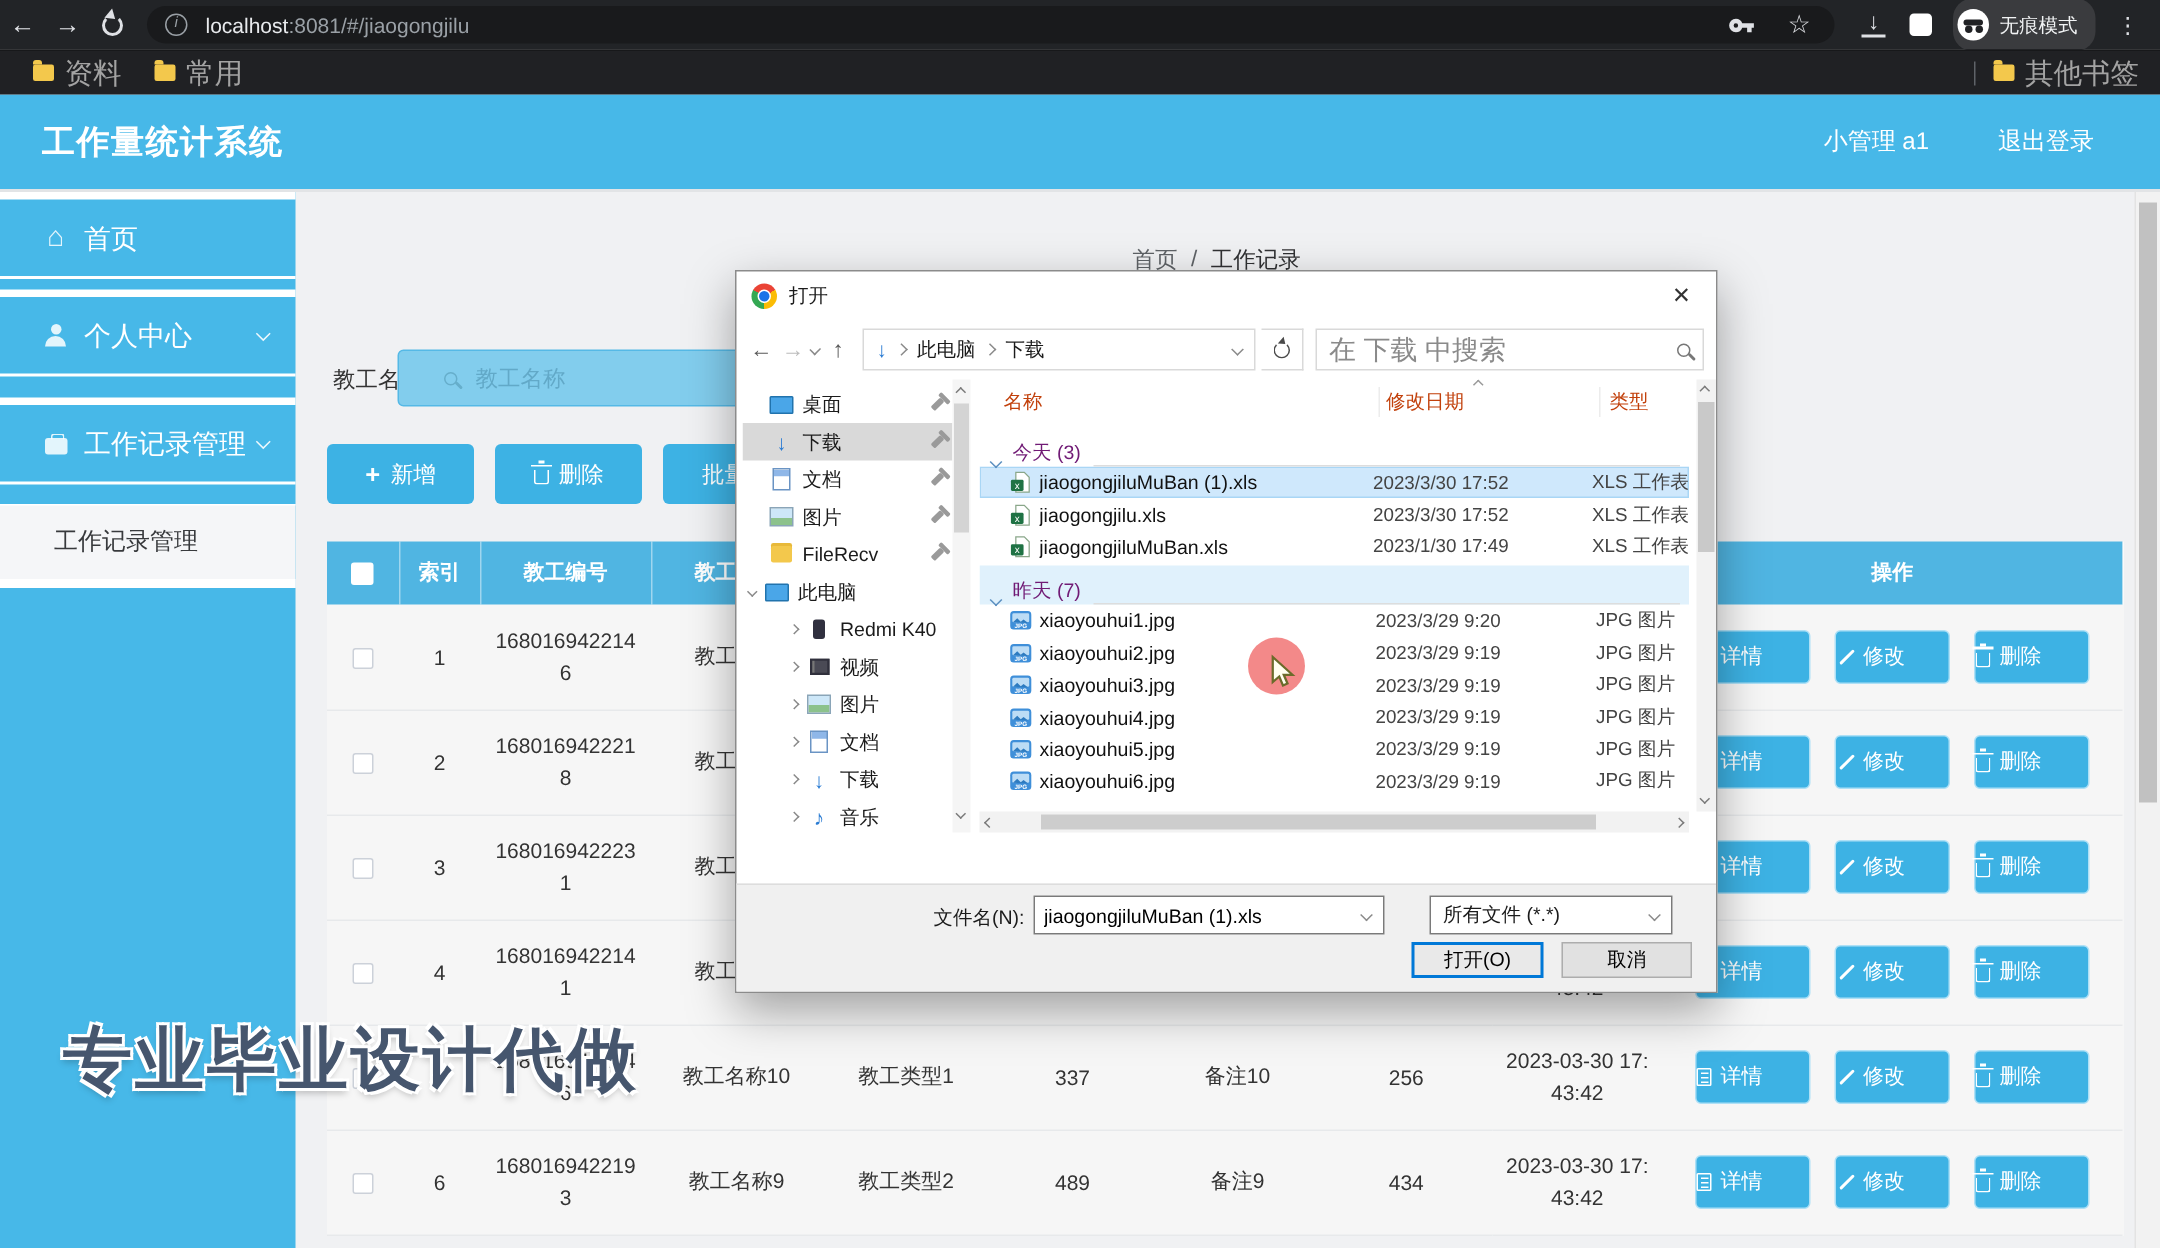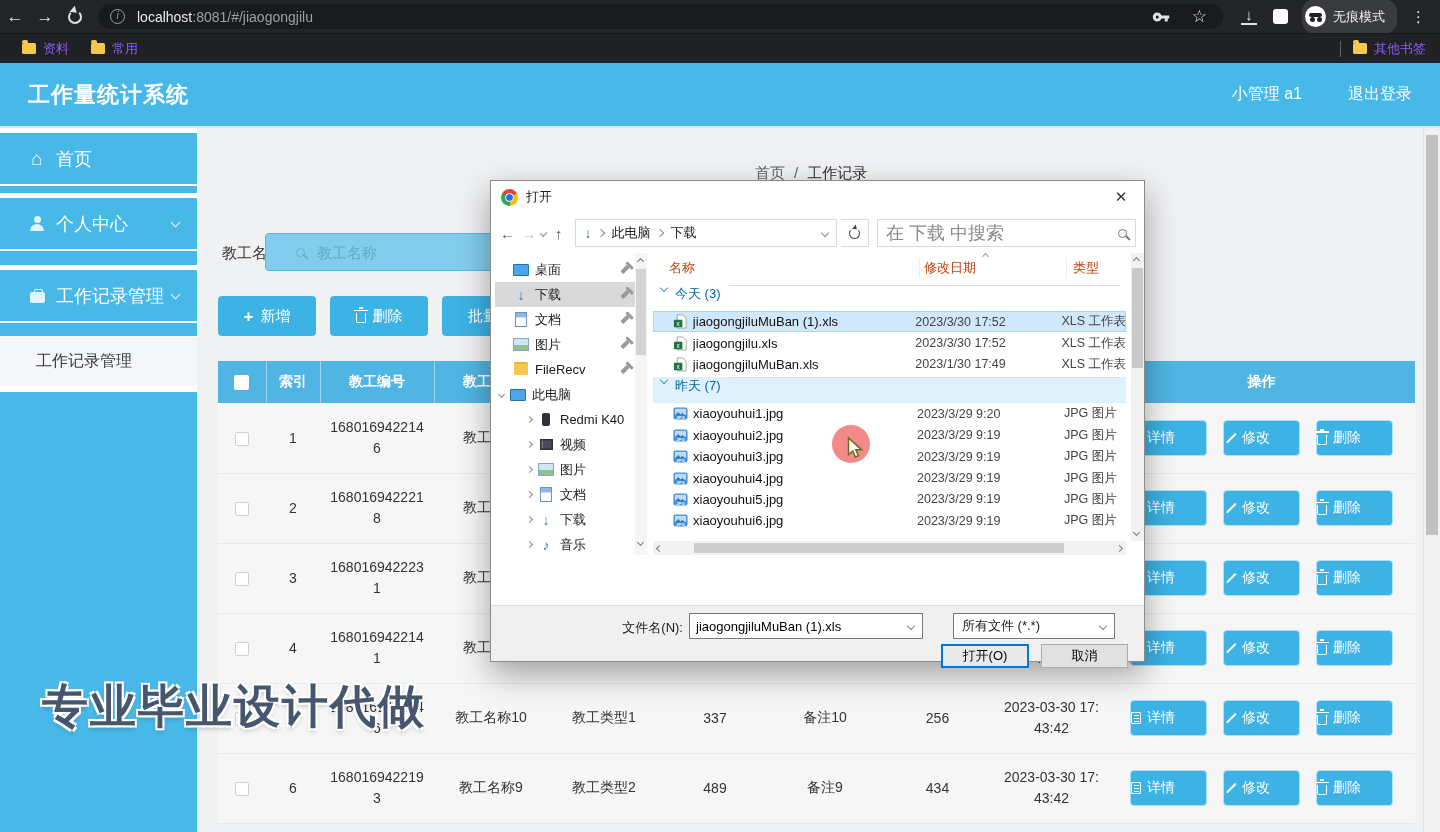--- a/index.html
+++ b/index.html
@@ -20,30 +20,30 @@
   .dl-icon{color:#dfe1e5;font-size:15px;width:16px;text-align:center;border-bottom:2px solid #dfe1e5;line-height:14px;height:17px;margin:0 16px 0 18px}
   .sq-icon{width:15px;height:15px;background:#fff;border-radius:3px;margin-right:14px}
   .incog-pill{height:35px;background:#3a3b3e;border-radius:13px;display:flex;align-items:center;padding:0 12px 0 3px;gap:7px}
   .spy{width:21px;height:21px;background:#fff;border-radius:50%;position:relative}
   .spy::before{content:"";position:absolute;left:4px;top:7px;width:13px;height:3.5px;background:#202124;border-radius:2px}
   .spy::after{content:"";position:absolute;left:4.5px;top:11px;width:5px;height:5px;background:#202124;border-radius:50%;box-shadow:7px 0 0 #202124}
   .incog-label{color:#f1f3f4;font-size:13px}
   .dots{color:#dfe1e5;font-size:15px;margin:0 10px 0 14px;letter-spacing:0}
 
   .bookmarks-bar{position:absolute;left:0;top:33px;width:1440px;height:30px;background:#202124;display:flex;align-items:center;z-index:30;border-top:1px solid #17181a}
-  .bm-item{display:flex;align-items:center;gap:7px;margin-left:22px;color:#8b5cf6;font-size:13px}
+  .bm-item{display:flex;align-items:center;gap:7px;margin-left:22px;color:#a3a3a3;font-size:19px}
   .i-folder{width:14px;height:11px;background:#f3c84c;border-radius:1.5px;position:relative;flex:0 0 auto}
   .i-folder::before{content:"";position:absolute;top:-3px;left:0;width:6px;height:3px;background:#f3c84c;border-radius:2px 2px 0 0}
   .bm-right{margin-left:auto;display:flex;align-items:center;gap:12px;margin-right:14px}
   .bm-sep{width:1px;height:16px;background:#5f6368}
 
   
   .app-header{position:absolute;left:0;top:63px;width:1440px;height:65px;background:#47b8e8;display:flex;align-items:center;border-bottom:2px solid #e2e4e6;z-index:4}
   .app-title{color:#fff;font-size:22px;font-weight:bold;margin-left:28px;letter-spacing:1px}
-  .hdr-right{margin-left:auto;display:flex;align-items:center;gap:46px;margin-right:28px}
+  .hdr-right{margin-left:auto;display:flex;align-items:center;gap:46px;margin-right:44px}
   .hdr-link{color:#fff;font-size:16px;cursor:pointer}
 
   
   .sidebar{position:absolute;left:0;top:128px;width:197px;height:704px;background:#47b8e8;z-index:3}
   .side-item{position:absolute;left:0;width:100%;height:58px;display:flex;align-items:center;color:#fff;font-size:18px;border-top:5px solid #fff;border-bottom:2px solid #fff}
   .side-item .lbl{margin-left:10px}
   .side-icon{margin-left:28px;width:18px;display:flex;justify-content:center;color:rgba(255,255,255,.85)}
   .home-glyph{font-size:19px;line-height:18px}
   .i-user{width:14px;height:15px;position:relative}
   .i-user::before{content:"";position:absolute;left:3.5px;top:0;width:7px;height:7px;border-radius:50%;background:rgba(255,255,255,.85)}
@@ -157,21 +157,21 @@
   .nav-scroll .chev.up{top:6px}
   .nav-scroll .chev.down{bottom:10px}
   .nav-scroll .thumb{position:absolute;left:1px;right:1px;top:16px;height:86px;background:#d4d4d4}
 
   .file-area{position:absolute;left:162px;top:0;right:18px;bottom:0;overflow:hidden}
   .list-hdr{height:30px;display:flex;align-items:center;color:#c2410c;position:relative}
   .list-hdr .c1{width:266px;padding-left:16px}
   .list-hdr .c2{width:147px;border-left:1px solid #ececec;padding-left:4px;height:20px;line-height:20px}
   .list-hdr .c3{border-left:1px solid #ececec;padding-left:6px;height:20px;line-height:20px}
   .sortchev{position:absolute;left:330px;top:1px;width:5px;height:5px;border-right:1.2px solid #9a9a9a;border-bottom:1.2px solid #9a9a9a;transform:rotate(-135deg)}
-  .grp-row{height:26px;display:flex;align-items:flex-start;gap:8px;padding-left:8px;color:#0369a1;margin-top:2px}
+  .grp-row{height:26px;display:flex;align-items:flex-end;gap:8px;padding-left:8px;color:#701a75;margin-top:2px}
   .grp-row.hl{background:#e0f1fc}
   .grp-row .chev{border-color:#5b8fc0}
   .grp-row .grp-line{flex:1;height:1px;background:#ddd;margin-right:6px}
   .file-row{height:21.4px;display:flex;align-items:center;padding-left:20px;cursor:default}
   .file-row.selected{background:#cfe8fc;box-shadow:inset 0 0 0 1px #a9d6f5}
   .ficon{width:20px;display:flex;align-items:center}
   .ficon svg{display:none}
   .file-row.xls .fi-xls{display:block}
   .file-row.jpg .fi-jpg{display:block}
   .fname{width:224px;font-size:13px;color:#111;white-space:nowrap;overflow:hidden}
@@ -180,21 +180,21 @@
   .list-vscroll{position:absolute;right:0;top:0;width:13px;bottom:14px;background:#f2f2f2}
   .list-vscroll .chev{position:absolute;left:3px;border-color:#7a7a7a;width:5px;height:5px}
   .list-vscroll .chev.up{top:5px}
   .list-vscroll .chev.down{bottom:6px}
   .list-vscroll .thumb{position:absolute;left:1px;right:1px;top:15px;height:100px;background:#c9c9c9}
   .list-hscroll{position:absolute;left:162px;right:18px;bottom:0;height:14px;background:#f2f2f2;display:flex;align-items:center}
   .list-hscroll .chev{margin:0 4px;border-color:#7a7a7a;width:5px;height:5px}
   .list-hscroll .track{flex:1;position:relative;height:100%}
   .list-hscroll .thumb{position:absolute;left:28px;width:370px;top:2px;bottom:2px;background:#cdcdcd}
 
-  .dlg-footer{position:absolute;left:0;right:0;bottom:0;height:56px;background:#f0f0f0;border-top:1px solid #ddd}
+  .dlg-footer{position:absolute;left:0;right:0;bottom:0;height:72px;background:#f0f0f0;border-top:1px solid #ddd}
   .fn-label{position:absolute;left:100px;top:13px;width:92px;text-align:right;font-size:13px}
   .fn-combo{position:absolute;left:198px;top:7px;width:234px;height:26px;background:#fff;border:1px solid #7a7a7a;display:flex;align-items:center}
   .fn-combo input{border:none;outline:none;flex:1;font-size:13px;padding:0 6px;background:transparent}
   .ft-combo{position:absolute;left:462px;top:7px;width:162px;height:26px;background:#fff;border:1px solid #7a7a7a;display:flex;align-items:center;padding-left:8px;font-size:13px}
   .combo-chev{margin-left:auto;margin-right:8px}
   .win-btn{position:absolute;top:38px;height:24px;background:#e1e1e1;border:1px solid #adadad;font-size:13px;color:#000;cursor:pointer;font-family:inherit}
   .btn-open{left:450px;width:88px;border:2px solid #0078d7;background:#e9e9e9}
   .btn-cancel{left:550px;width:87px}
 
   

